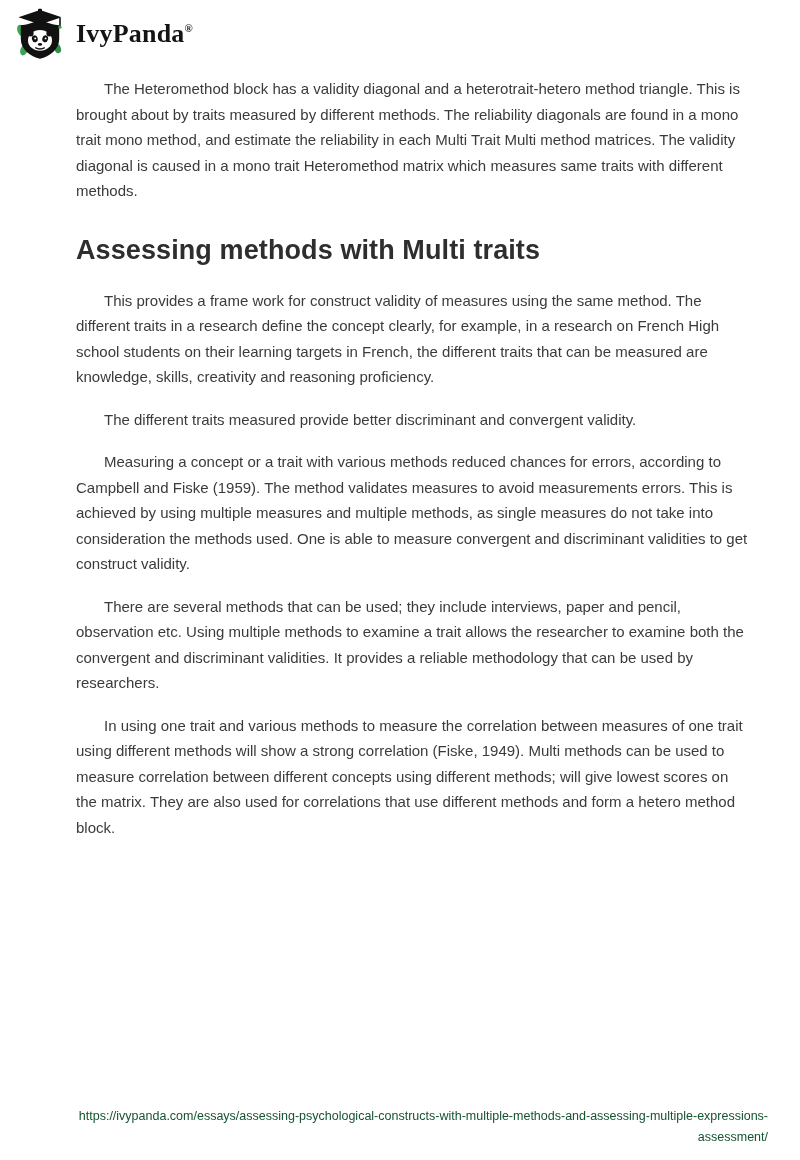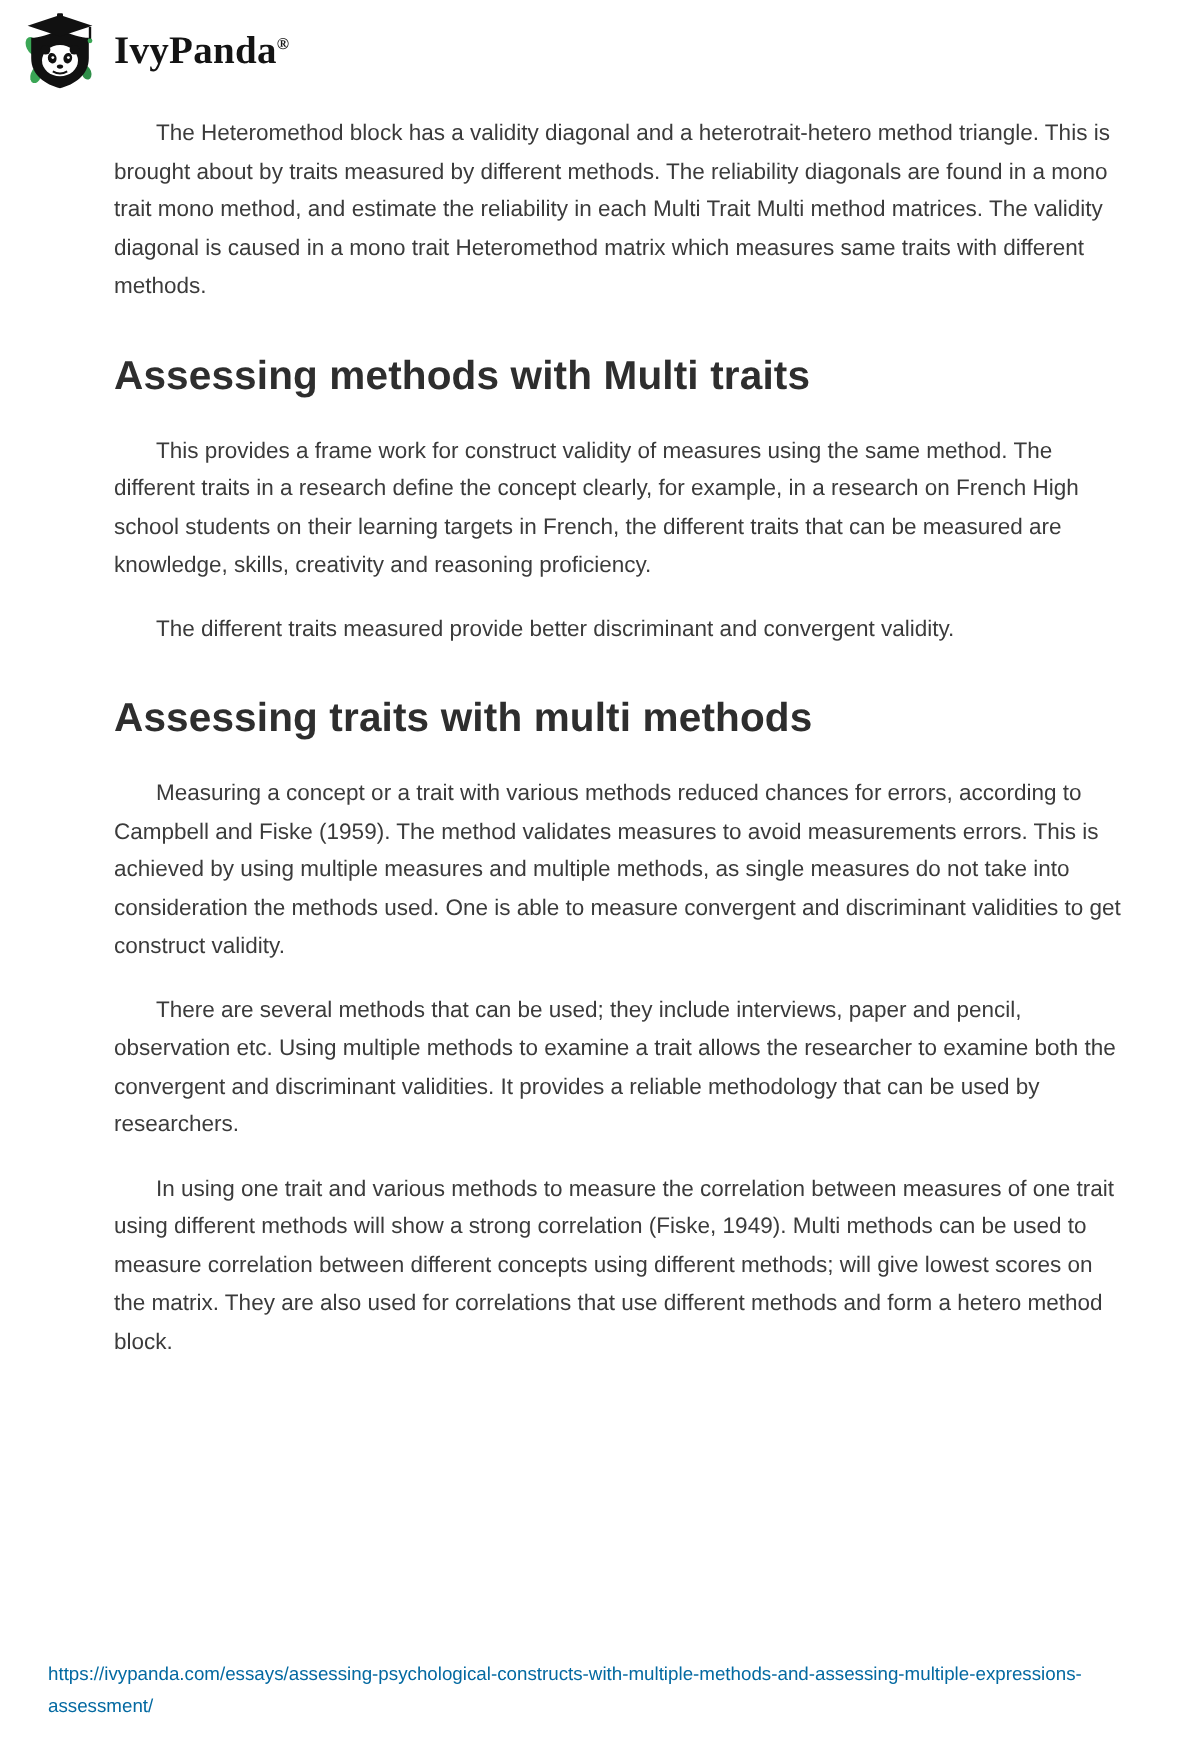--- a/index.html
+++ b/index.html
@@ -69,21 +69,22 @@
     letter-spacing: 0.1px;
   }
   .footer {
     margin-top: auto;
     flex: 0 0 auto;
     padding: 0 32px 12px 32px;
   }
   .footer .url {
     font-size: 12.5px;
     line-height: 21px;
-    color: #0369a1;
+    color: #14532d;
+    text-align: right;
     overflow-wrap: break-word;
     word-break: break-word;
     cursor: pointer;
   }
 </style>
 </head>
 <body>
 
 <header class="header">
   <a class="brand">
@@ -114,21 +115,20 @@
     </span>
     <span class="brand-text"><span>IvyPanda</span><sup>®</sup></span>
   </a>
 </header>
 
 <main class="content">
   <p>The Heteromethod block has a validity diagonal and a heterotrait-hetero method triangle. This is brought about by traits measured by different methods. The reliability diagonals are found in a mono trait mono method, and estimate the reliability in each Multi Trait Multi method matrices. The validity diagonal is caused in a mono trait Heteromethod matrix which measures same traits with different methods.</p>
   <h2>Assessing methods with Multi traits</h2>
   <p>This provides a frame work for construct validity of measures using the same method. The different traits in a research define the concept clearly, for example, in a research on French High school students on their learning targets in French, the different traits that can be measured are knowledge, skills, creativity and reasoning proficiency.</p>
   <p>The different traits measured provide better discriminant and convergent validity.</p>
-  <h2>Assessing traits with multi methods</h2>
   <p>Measuring a concept or a trait with various methods reduced chances for errors, according to Campbell and Fiske (1959). The method validates measures to avoid measurements errors. This is achieved by using multiple measures and multiple methods, as single measures do not take into consideration the methods used. One is able to measure convergent and discriminant validities to get construct validity.</p>
   <p>There are several methods that can be used; they include interviews, paper and pencil, observation etc. Using multiple methods to examine a trait allows the researcher to examine both the convergent and discriminant validities. It provides a reliable methodology that can be used by researchers.</p>
   <p>In using one trait and various methods to measure the correlation between measures of one trait using different methods will show a strong correlation (Fiske, 1949). Multi methods can be used to measure correlation between different concepts using different methods; will give lowest scores on the matrix. They are also used for correlations that use different methods and form a hetero method block.</p>
 </main>
 
 <footer class="footer">
   <div class="url">https://ivypanda.com/essays/assessing-psychological-constructs-with-multiple-methods-and-assessing-multiple-expressions-assessment/</div>
 </footer>
 
 </body></html>

